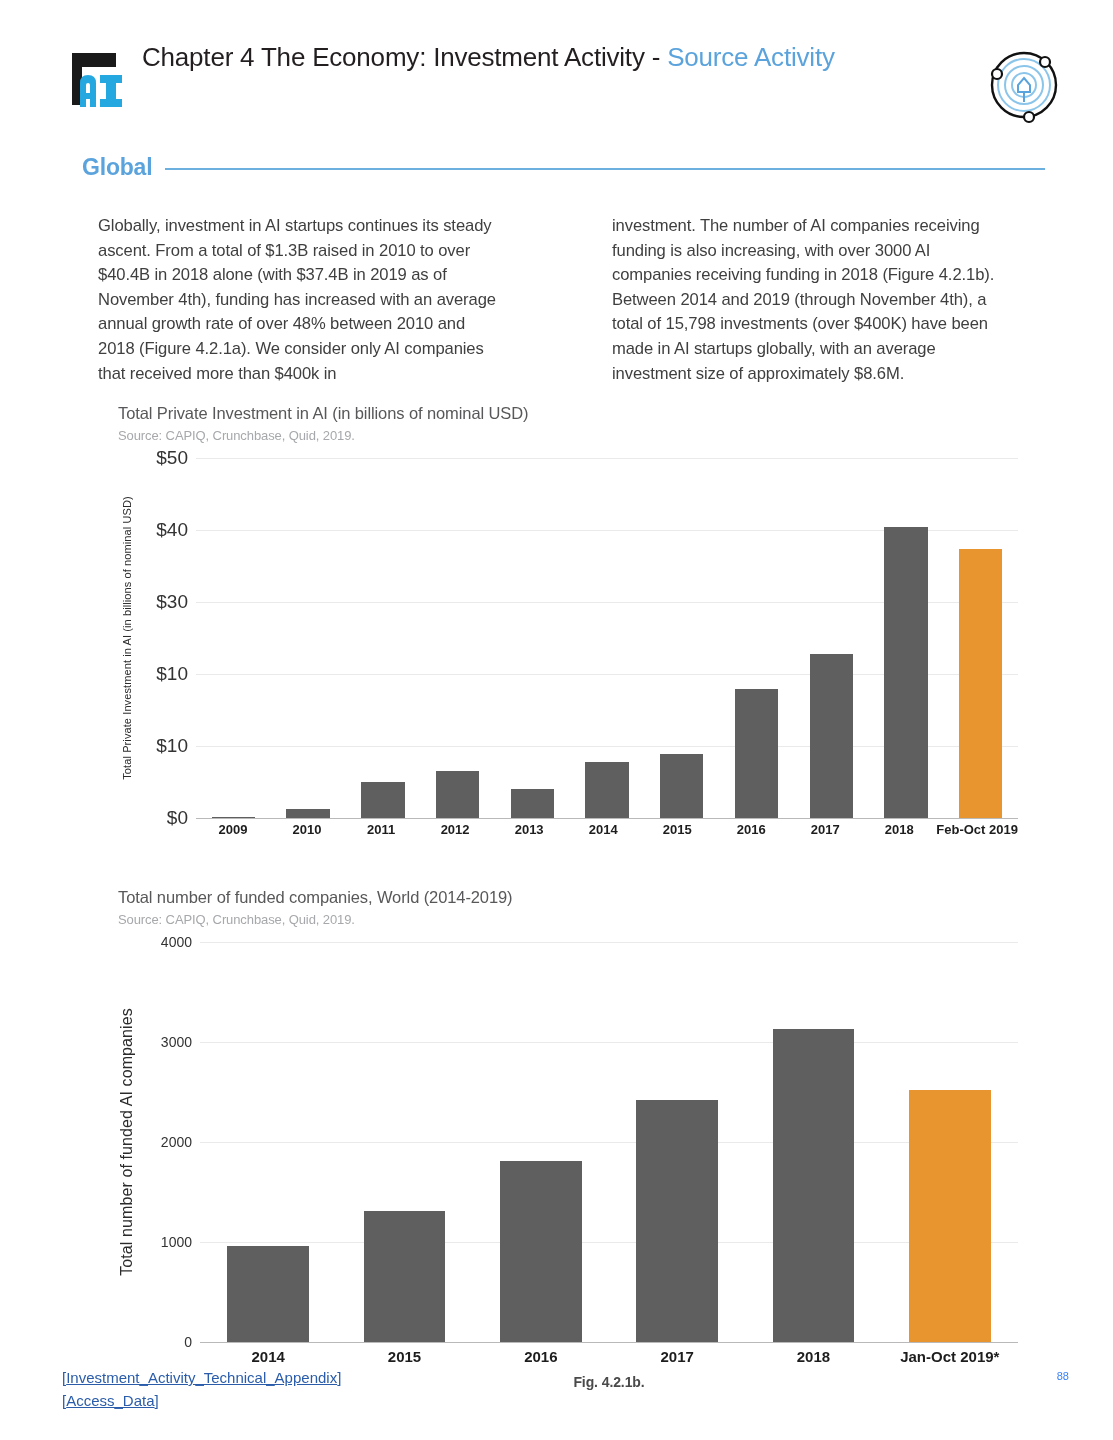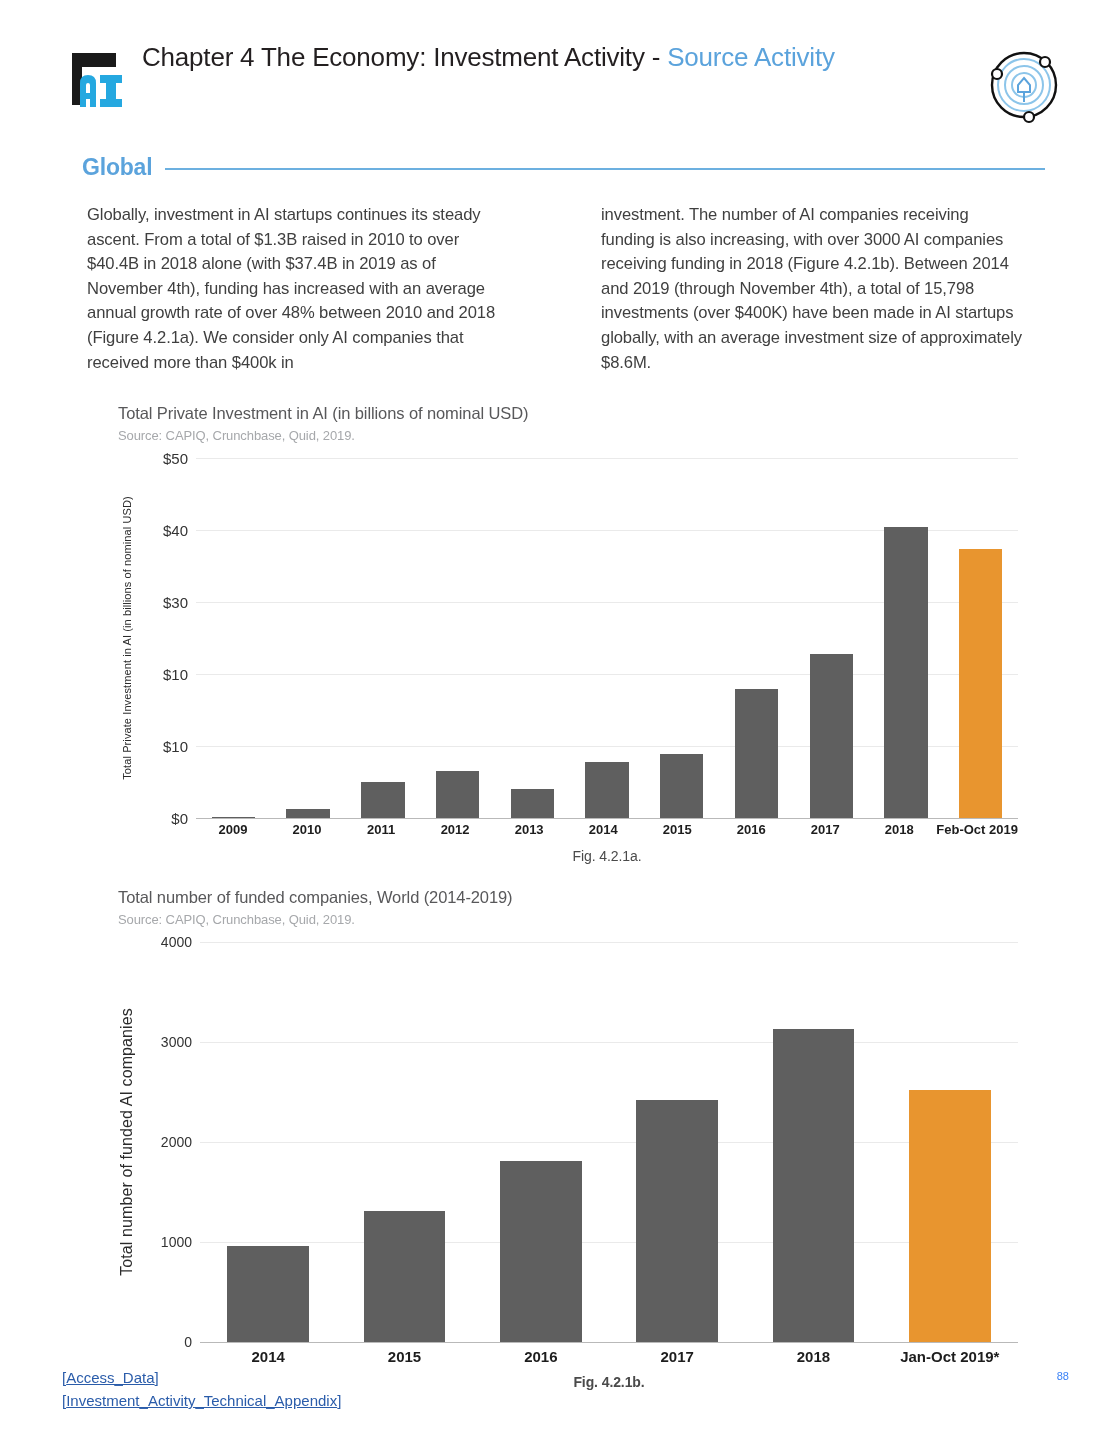--- a/index.html
+++ b/index.html
@@ -95,21 +95,21 @@
     display: flex;
     gap: 80px;
   }
   .col {
     width: 434px;
     font-size: 16.6px;
     line-height: 24.6px;
     color: #3f3f3f;
     letter-spacing: -0.1px;
   }
-  .col p { margin: 5px; }
+  .col p { margin: 16px; }
 
   
   .figure {
     position: absolute;
     left: 118px;
     width: 900px;
   }
   .fig1 { top: 402px; }
   .fig2 { top: 886px; }
 
@@ -159,21 +159,21 @@
     top: 0;
     height: 100%;
     width: 56px;
   }
   .y1 { left: 18px; }
   .y2 { left: 22px; }
   .ylab {
     position: absolute;
     right: 4px;
     transform: translateY(-50%);
-    font-size: 15px;
+    font-size: 19px;
     color: #333;
     text-align: right;
     white-space: nowrap;
   }
   .ylab2 { font-size: 14px; }
 
   .grid-area {
     position: absolute;
     top: 0;
     height: 100%;
@@ -382,21 +382,20 @@
         <div class="xlab ">2011</div>
         <div class="xlab ">2012</div>
         <div class="xlab ">2013</div>
         <div class="xlab ">2014</div>
         <div class="xlab ">2015</div>
         <div class="xlab ">2016</div>
         <div class="xlab ">2017</div>
         <div class="xlab ">2018</div>
         <div class="xlab ">Feb-Oct 2019</div>
       </div>
-    <div class="fig-caption cap1" style="left: 78px;">Fig. 4.2.1a.</div>
   </div>
 </div>
 
 <div class="figure fig2">
   <div class="fig-title">Total number of funded companies, World (2014-2019)</div>
   <div class="fig-source">Source: CAPIQ, Crunchbase, Quid, 2019.</div>
 
   <div class="plot plot2">
     <div class="axis-title axis-title2">
       <span>Total number of funded AI companies</span>
@@ -443,17 +442,17 @@
         <div class="xlab xlab2">2016</div>
         <div class="xlab xlab2">2017</div>
         <div class="xlab xlab2">2018</div>
         <div class="xlab xlab2">Jan-Oct 2019*</div>
       </div>
     <div class="fig-caption cap2" style="left: 82px; font-weight: bold;">Fig. 4.2.1b.</div>
   </div>
 </div>
 
 <div class="footer-links">
+  <div><span>[</span><a href="#">Investment_Activity_Technical_Appendix</a><span>]</span></div>
   <div><span>[</span><a href="#">Access_Data</a><span>]</span></div>
-  <div><span>[</span><a href="#">Investment_Activity_Technical_Appendix</a><span>]</span></div>
 </div>
 
 <div class="page-num">88</div>
 
 </body></html>

